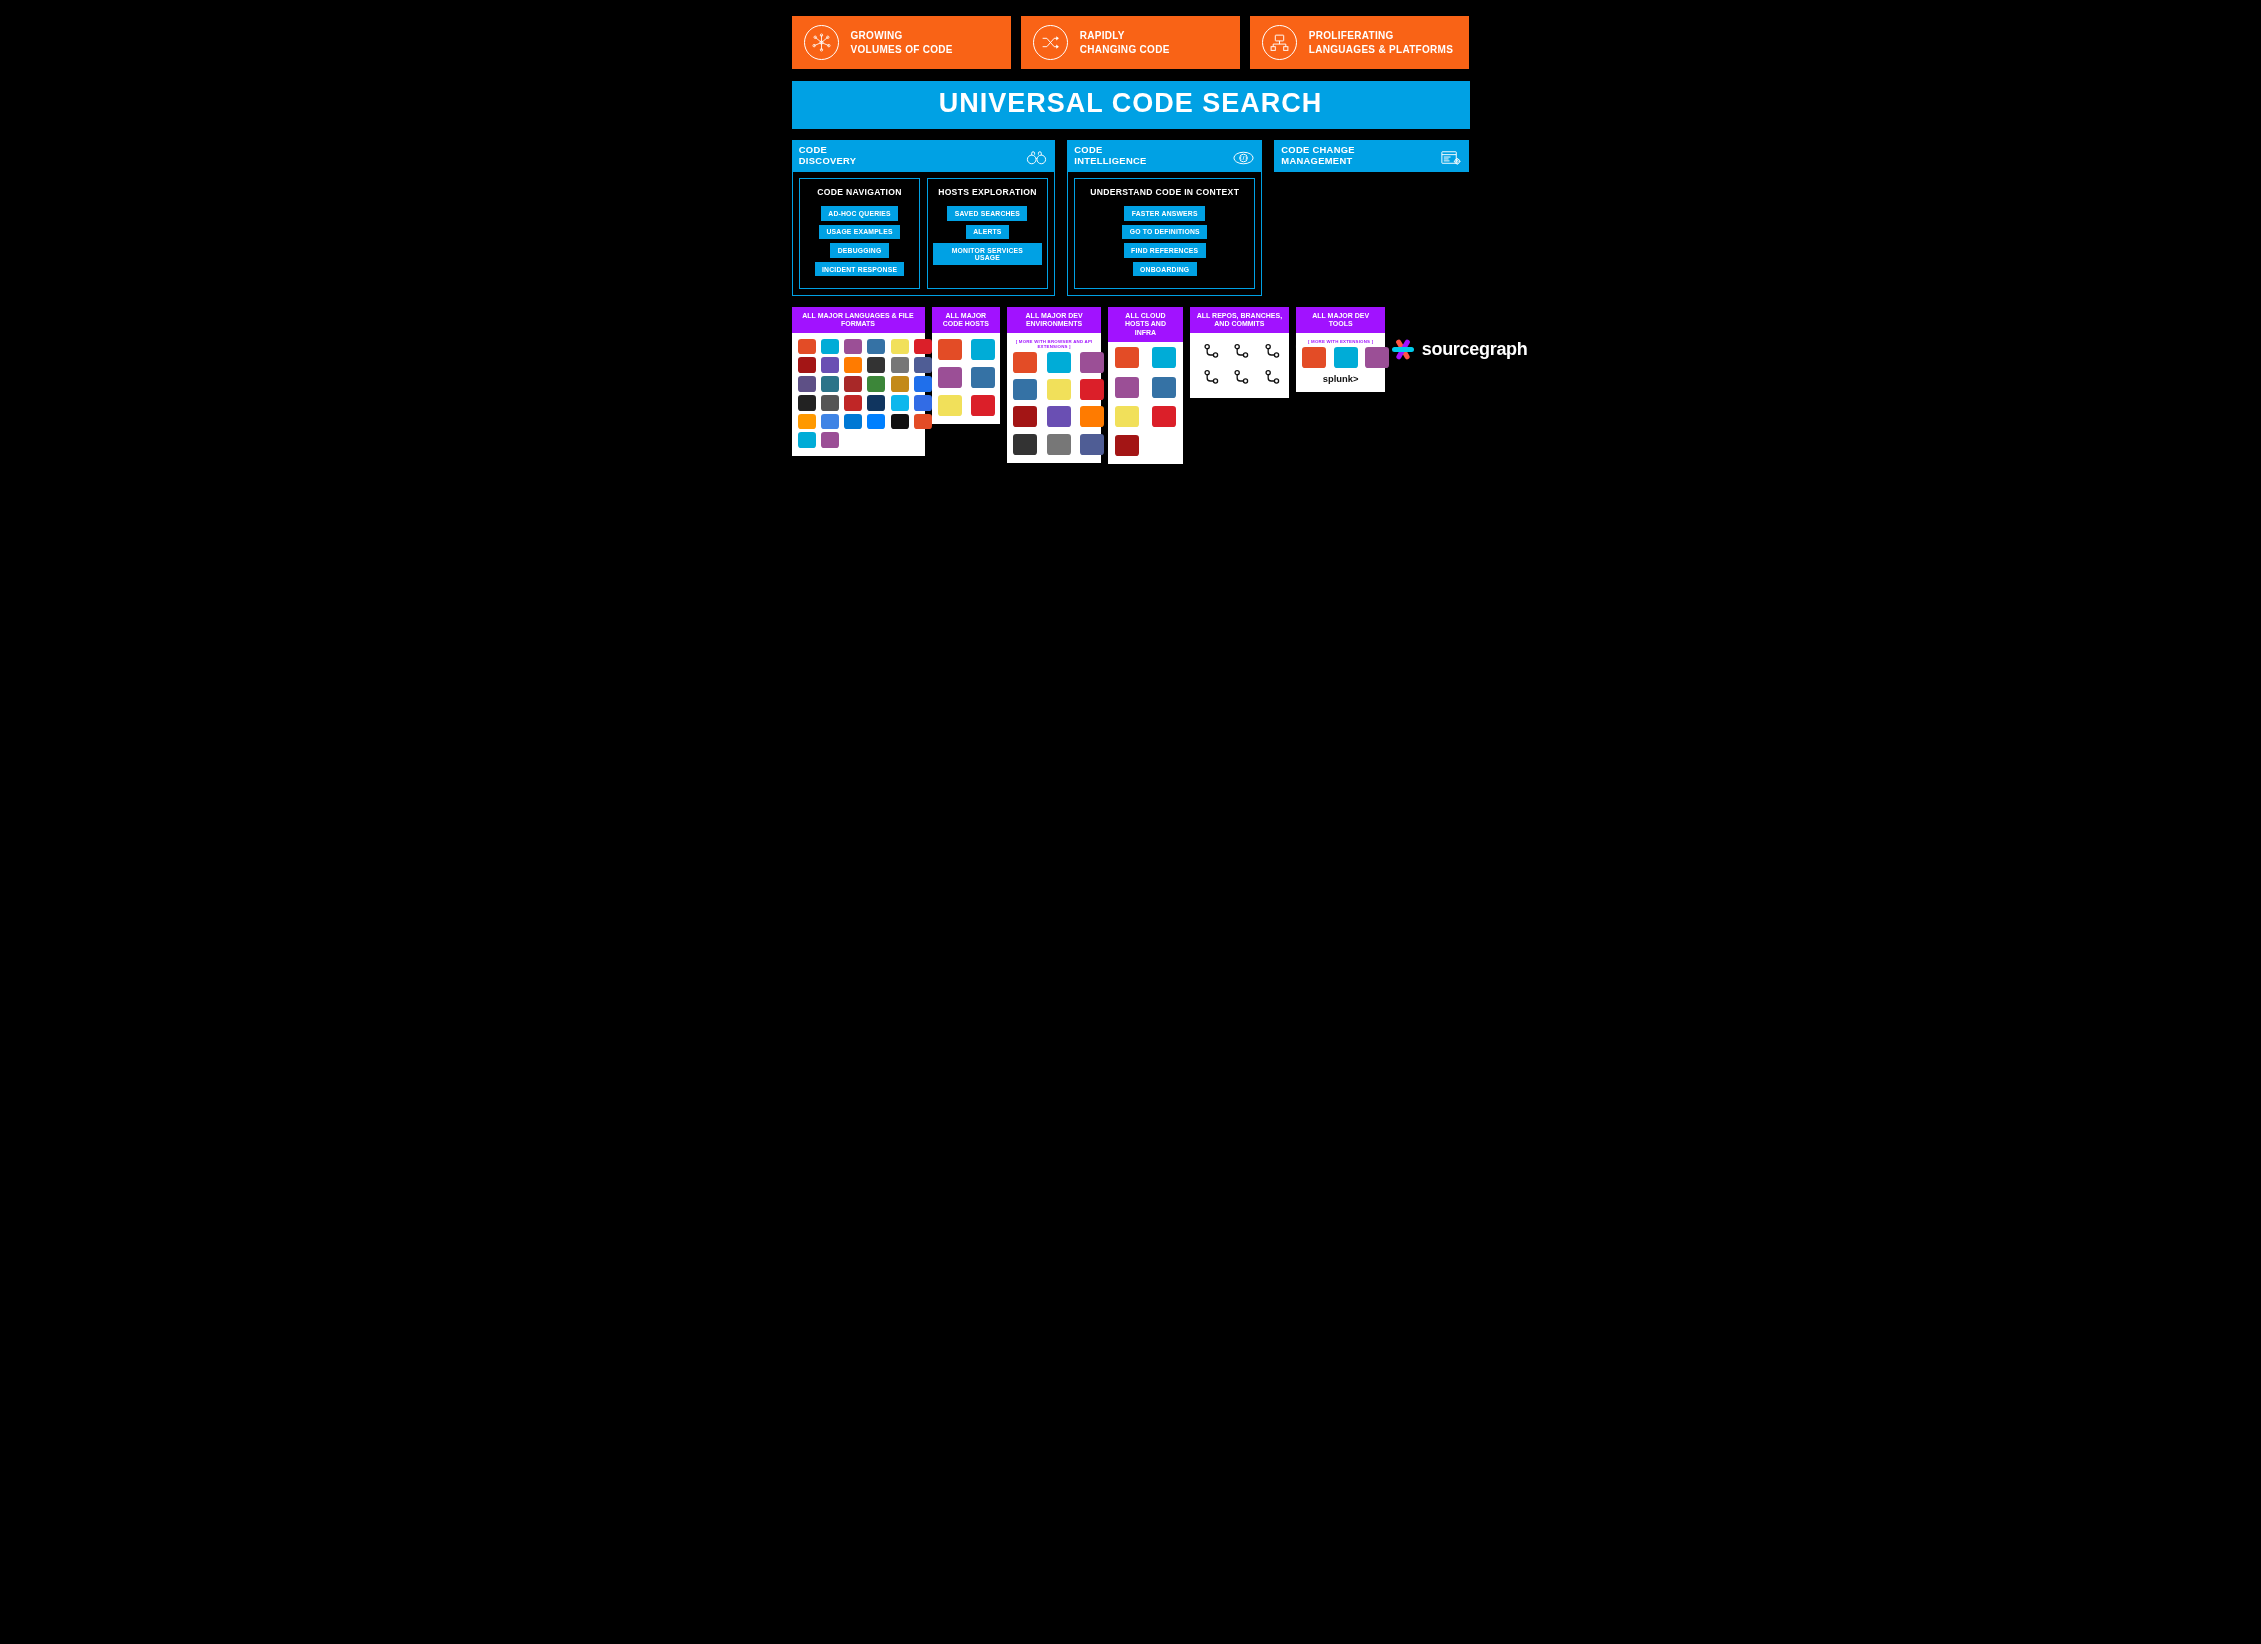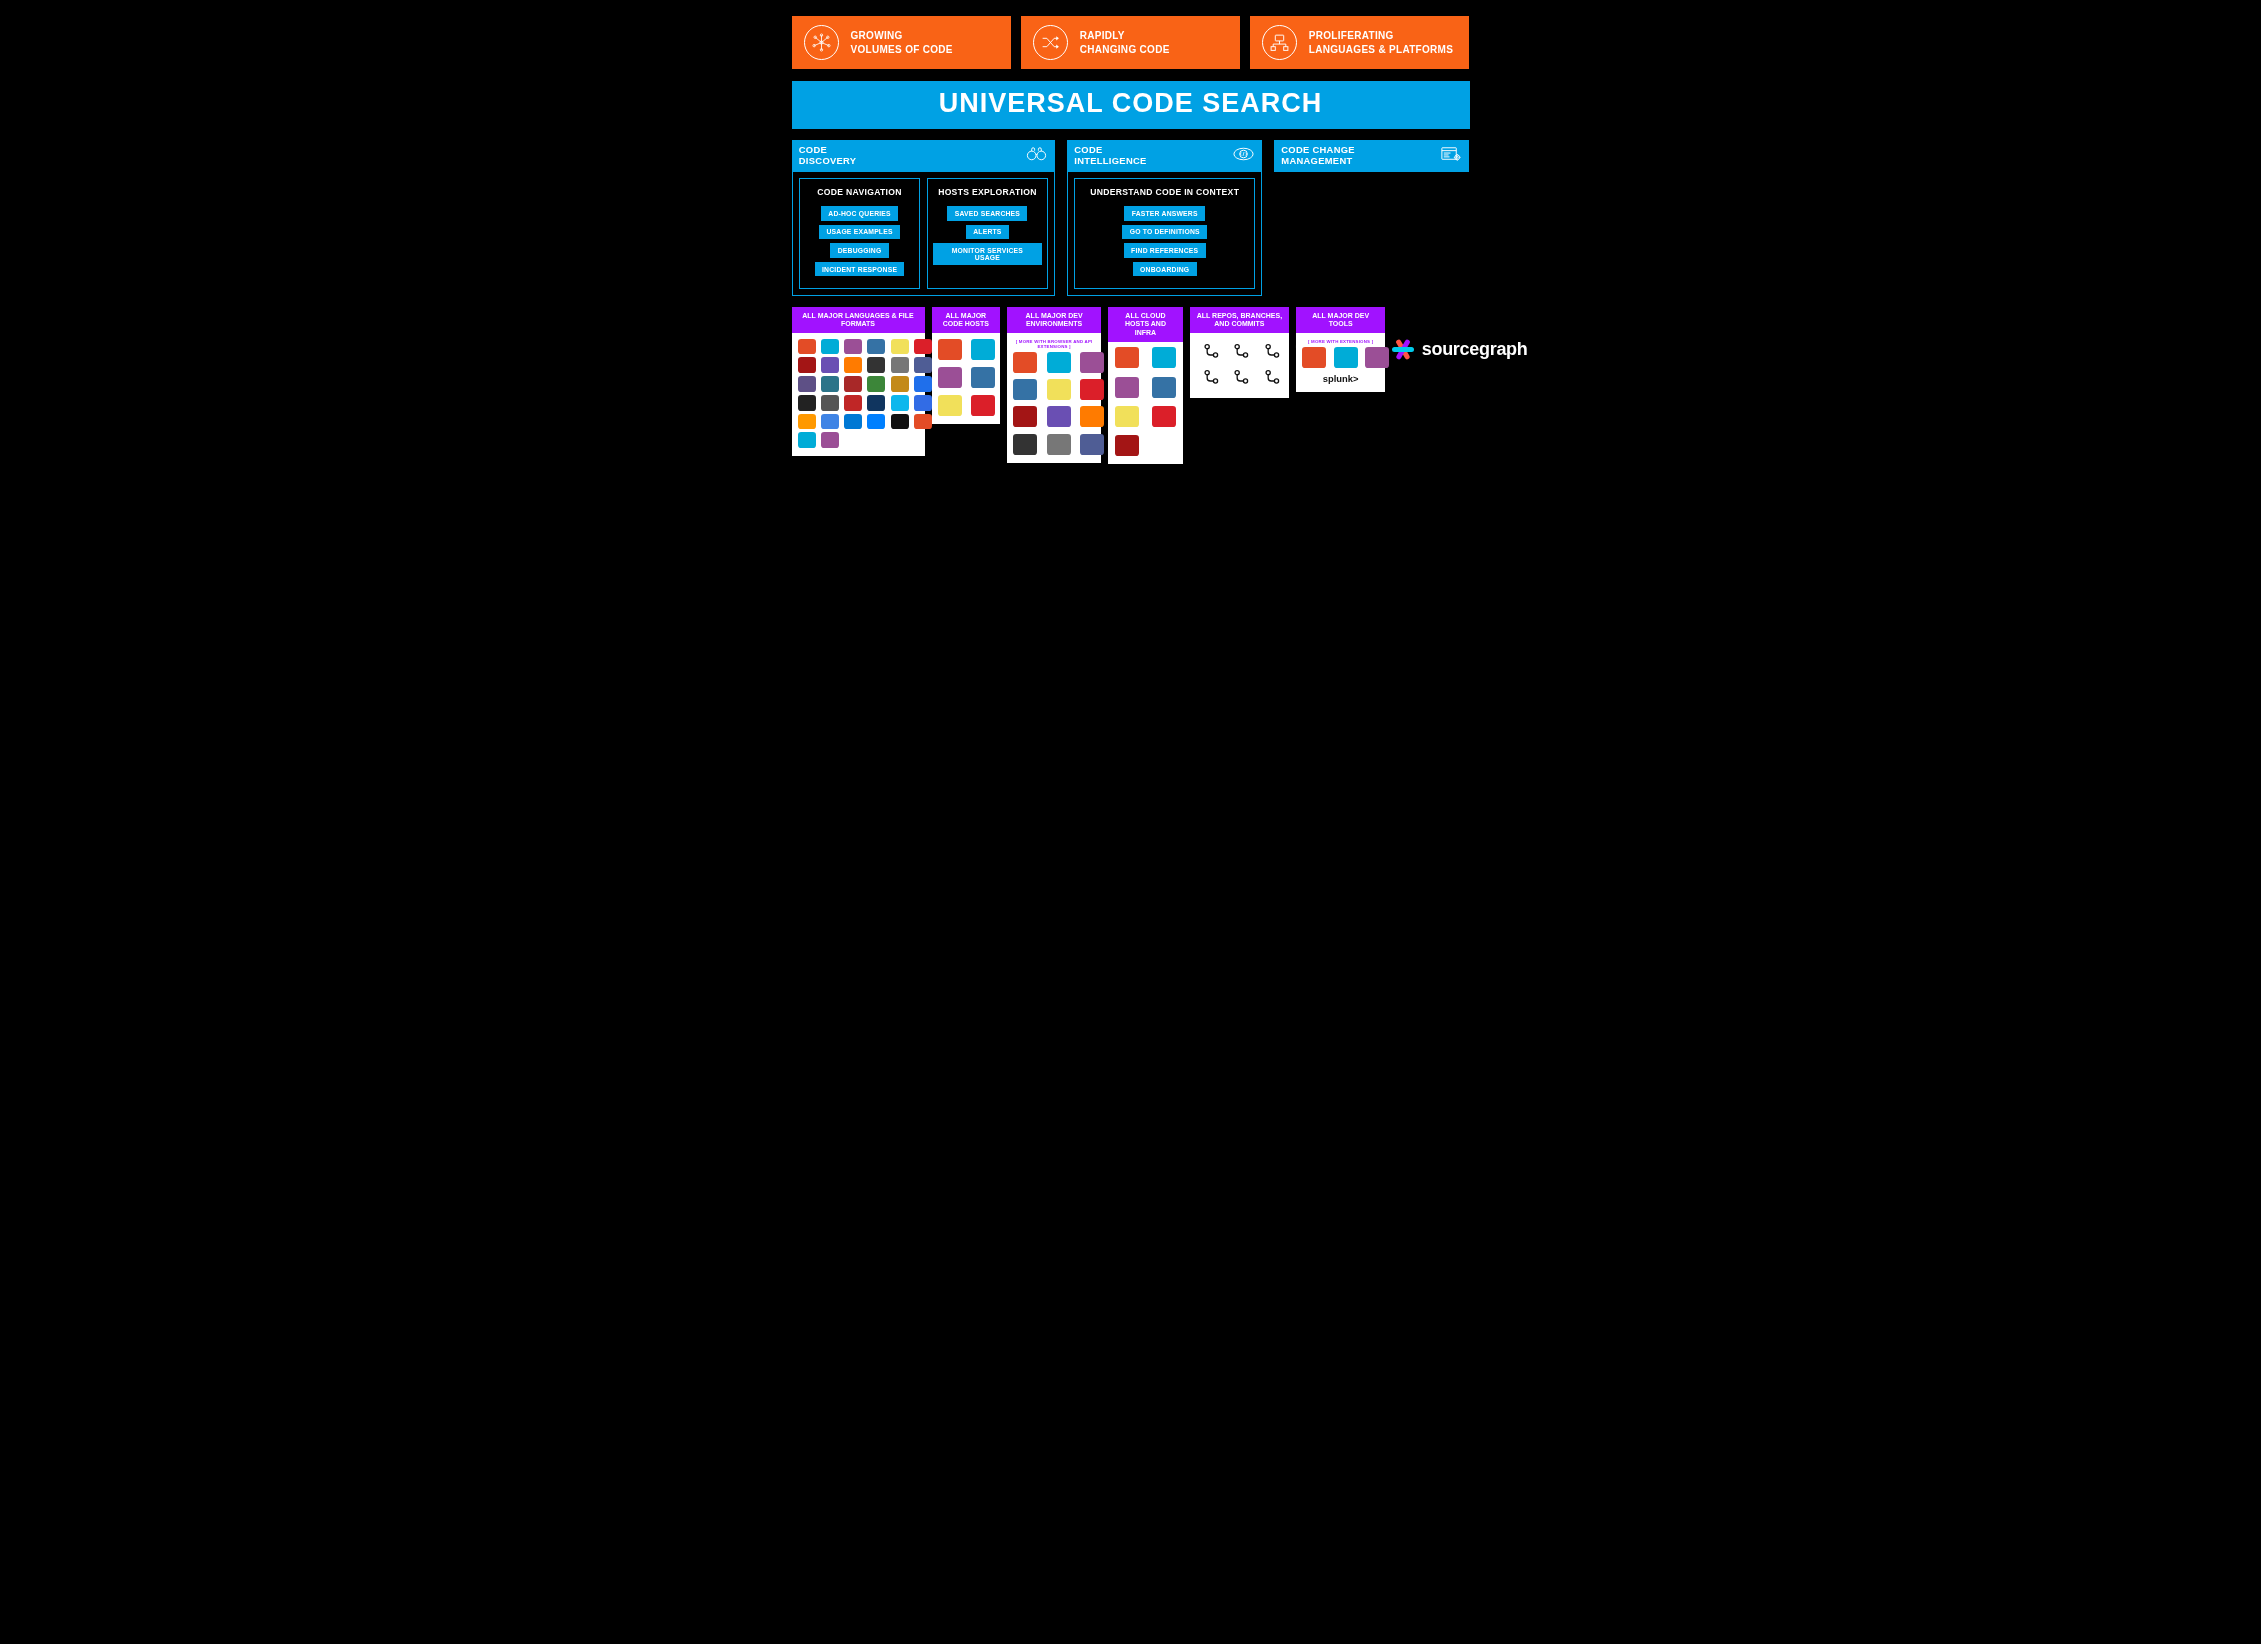--- a/index.html
+++ b/index.html
@@ -45,21 +45,21 @@
 
   
   .pillars { display: flex; gap: 11.5px; margin-bottom: 11.5px; }
   .pillar { flex: 1; display: flex; flex-direction: column; }
   .pillar.wide { flex: 1.35; }
   .pillar-header {
     background: #00a1e4;
     padding: 5.2px 7.3px;
     display: flex;
     justify-content: space-between;
-    align-items: flex-start;
+    align-items: flex-end;
     min-height: 30px;
   }
   .pillar-title { font-weight: 800; font-size: 9.4px; letter-spacing: 0.3px; line-height: 1.15; }
   .pillar-icon { width: 23px; height: 18px; display:flex; align-items:center; justify-content:flex-end; }
   .pillar-icon svg { width: 100%; height: 100%; }
   .pillar-body {
     border: 1px solid #00a1e4;
     border-top: none;
     flex: 1;
     padding: 6.3px;

